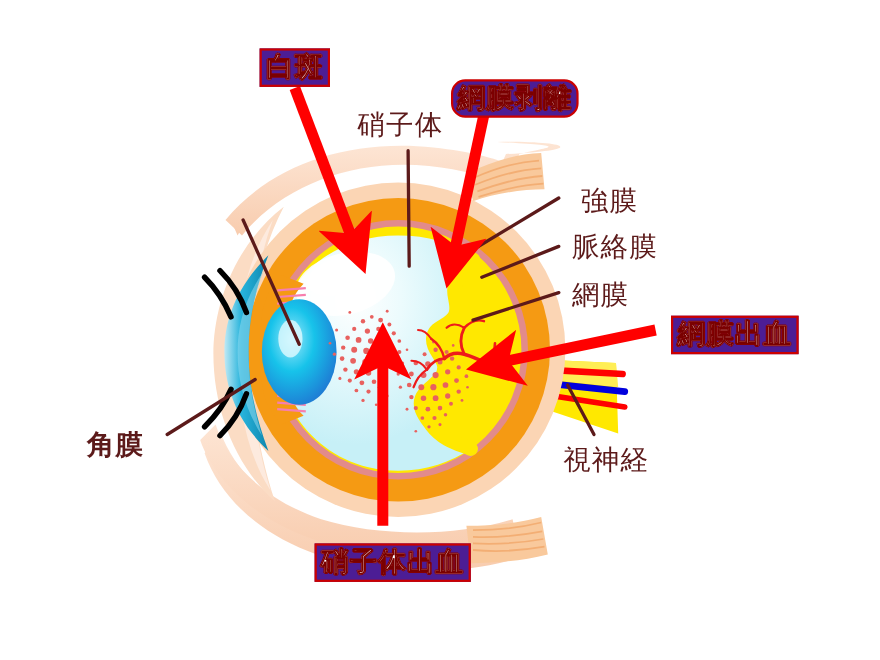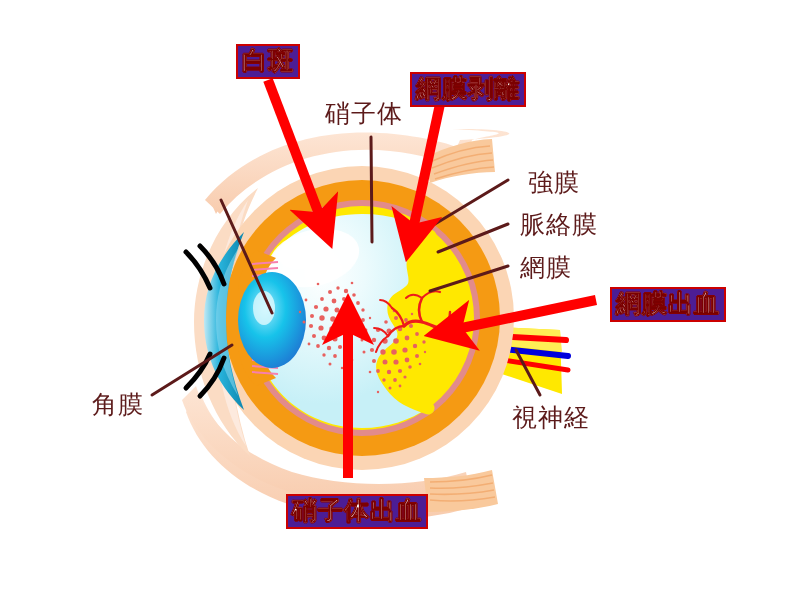--- a/index.html
+++ b/index.html
@@ -326,20 +326,20 @@
       <line x1="348" y1="478" x2="348" y2="322"></line>
     </g>
 
   </svg>
 
   <div class="label label-plain" style="left:325px; top:101px;">硝子体</div>
   <div class="label label-plain" style="left:528px; top:170px;">強膜</div>
   <div class="label label-plain" style="left:520px; top:212px;">脈絡膜</div>
   <div class="label label-plain" style="left:520px; top:255px;">網膜</div>
   <div class="label label-plain" style="left:512px; top:405px;">視神経</div>
-  <div class="label label-plain" style="left:92px; top:392px;">角膜</div>
+  <div class="label label-plain" style="left:79px; top:392px;font-weight:bold;">角膜</div>
 
   <div class="label label-alert" style="left:236px; top:44px;">白斑</div>
-  <div class="label label-alert" style="left:410px; top:72px;">網膜剥離</div>
+  <div class="label label-alert" style="left:410px; top:72px;border-radius:13px;">網膜剥離</div>
   <div class="label label-alert" style="left:610px; top:287px;">網膜出血</div>
   <div class="label label-alert" style="left:286px; top:494px;">硝子体出血</div>
 
 </div>
 
 </body></html>

